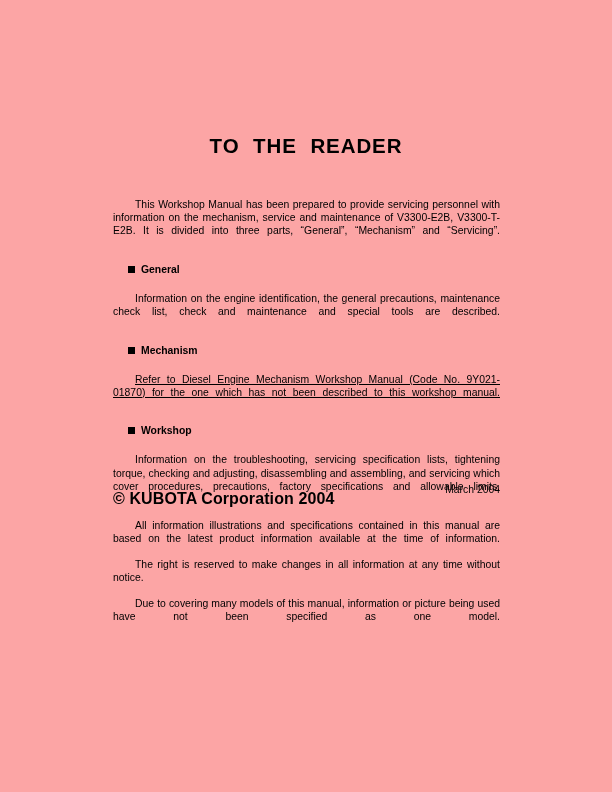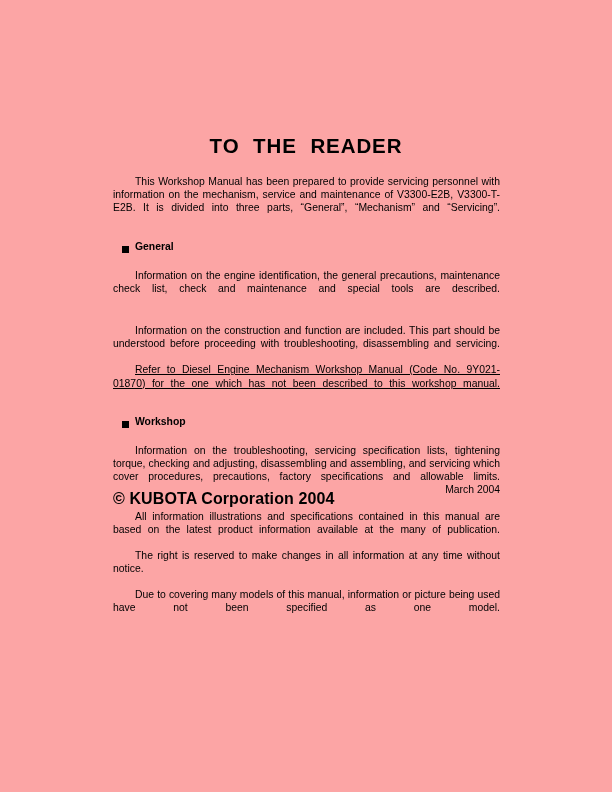--- a/index.html
+++ b/index.html
@@ -31,21 +31,21 @@
     font-weight: bold;
     letter-spacing: 0.9px;
     word-spacing: 7px;
     line-height: 24px;
   }
 
   
   .body-col {
     position: absolute;
     left: 113px;
-    top: 175px;
+    top: 198px;
     width: 387px;
   }
 
   p.para {
     margin: 0;
     font-size: 10.4px;
     line-height: 13.1px;
     text-align: justify;
     text-justify: inter-word;
     letter-spacing: 0.01px;
@@ -58,23 +58,23 @@
     content: "";
     display: inline-block;
     width: 100%;
   }
 
   .section {
     margin-top: 12.5px;
   }
   .section-head {
     display: flex;
-    align-items: flex-end;
+    align-items: center;
     margin-bottom: 1.5px;
-    margin-left: 9px;
+    margin-left: 15px;
   }
   .bullet-square {
     width: 7px;
     height: 7px;
     background: #000000;
     display: inline-block;
     flex: 0 0 auto;
     margin-right: 6px;
     position: relative;
     top: 0px;
@@ -144,38 +144,41 @@
       <div class="section-head">
         <span class="bullet-square"></span>
         <span class="section-label">General</span>
       </div>
       <div class="section-body">
         <p class="para indent">Information on the engine identification, the general precautions, maintenance check list, check and maintenance and special tools are described.</p>
       </div>
     </div>
 
     <div class="section">
+      <div class="section-head">
+        <span class="bullet-square"></span>
+        <span class="section-label">Mechanism</span>
+      </div>
       <div class="section-body">
-        <p class="para indent">Information on the construction and function are included.  This part should be understood before proceeding with troubleshooting, disassembling and servicing.</p>
         <p class="para indent para-gap">Refer to Diesel Engine Mechanism Workshop Manual (Code No. 9Y021-01870) for the one which has not been described to this workshop manual.</p>
       </div>
     </div>
 
     <div class="section">
       <div class="section-head">
         <span class="bullet-square"></span>
         <span class="section-label">Workshop</span>
       </div>
       <div class="section-body">
         <p class="para indent">Information on the troubleshooting, servicing specification lists, tightening torque, checking and adjusting, disassembling and assembling, and servicing which cover procedures, precautions, factory specifications and allowable limits.</p>
       </div>
     </div>
 
     <div class="closing">
-      <p class="para indent">All information illustrations and specifications contained in this manual are based on the latest product information available at the many of publication.</p>
+      <p class="para indent">All information illustrations and specifications contained in this manual are based on the latest product information available at the time of information.</p>
       <p class="para indent">The right is reserved to make changes in all information at any time without notice.</p>
       <p class="para indent">Due to covering many models of this manual, information or picture being used have not been specified as one model.</p>
     </div>
 
   </div>
 
   <div class="date-line">March 2004</div>
 
   <div class="copyright-line">© KUBOTA Corporation 2004</div>
 

